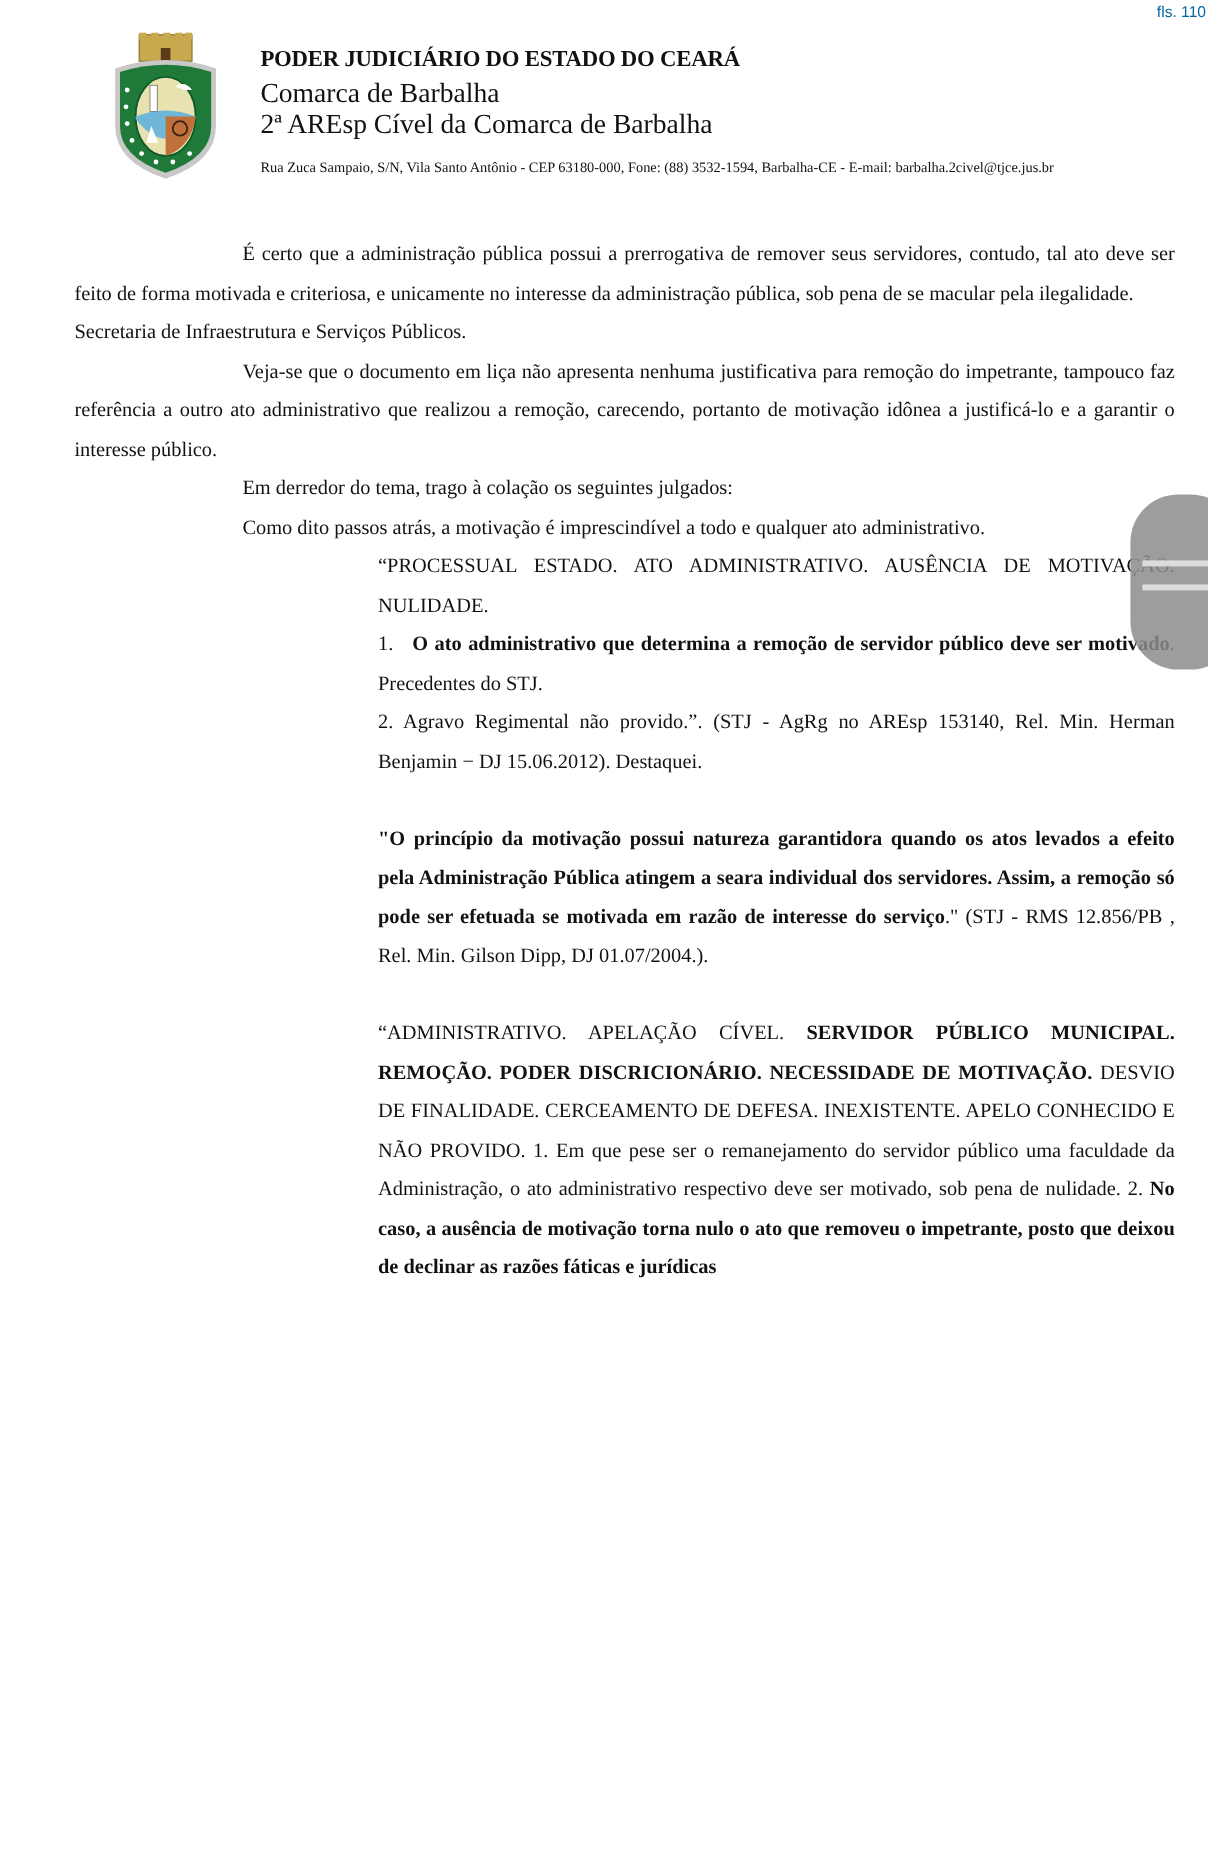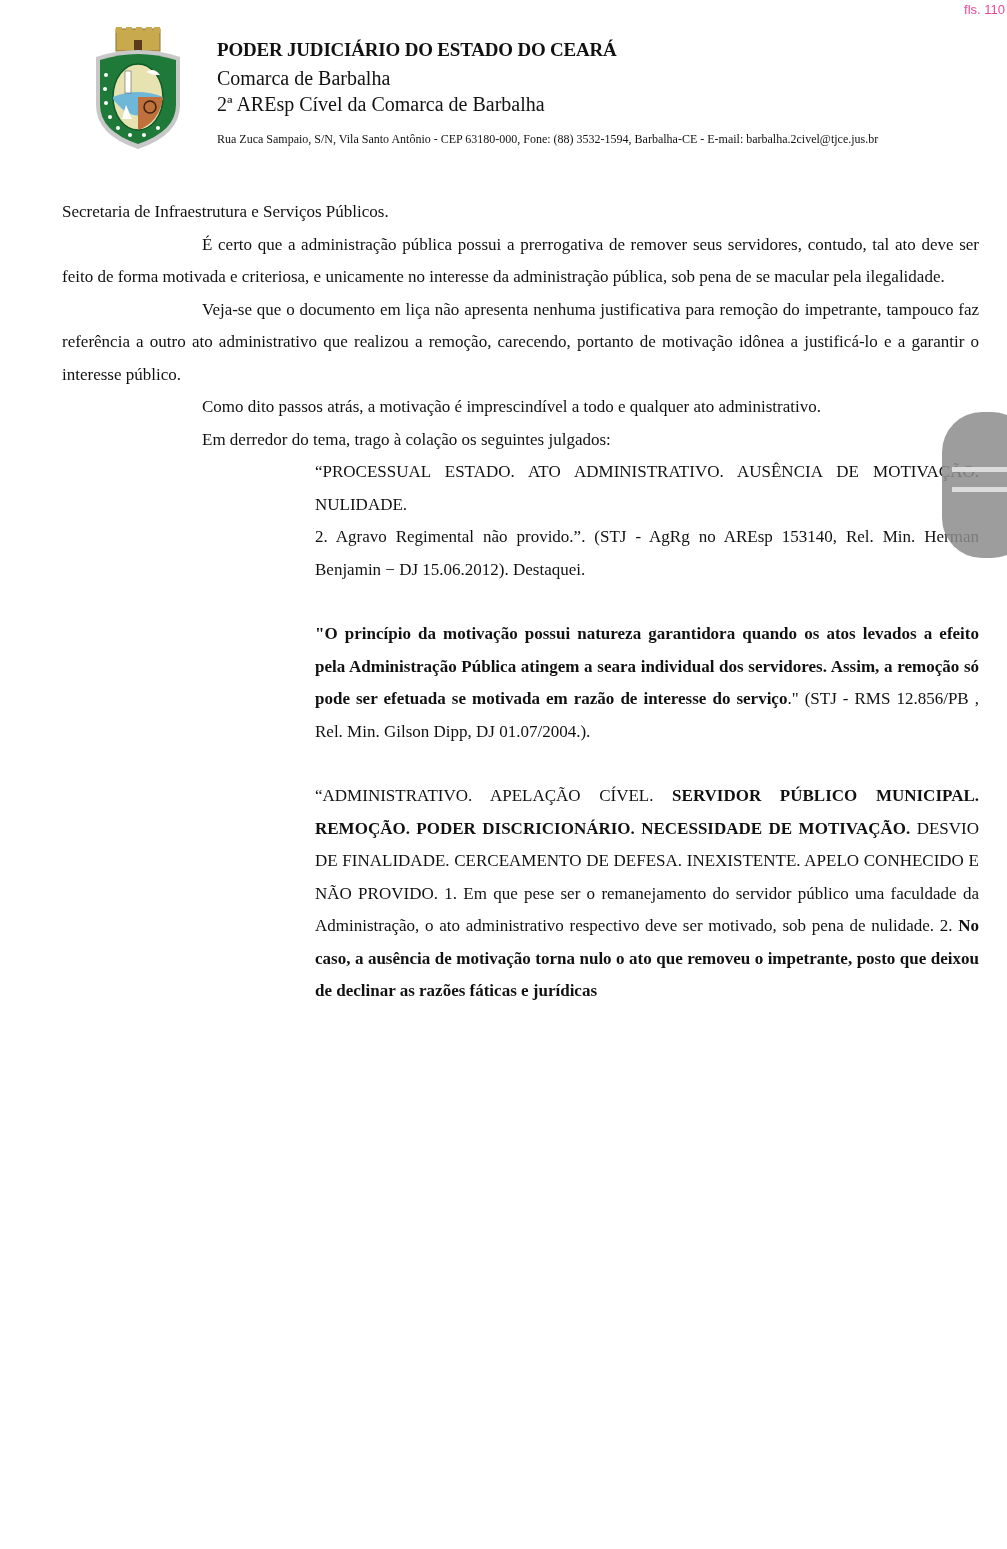--- a/index.html
+++ b/index.html
@@ -3,27 +3,27 @@
 <meta charset="utf-8">
 <style>
   html, body { margin: 0; padding: 0; background: #ffffff; }
   body {
     width: 1007px; height: 1549px; position: relative; overflow: hidden;
     font-family: "Liberation Serif", "DejaVu Serif", serif; color: #111;
   }
   .fls {
     position: absolute; top: 2px; right: 2px;
     font-family: "Liberation Sans", "DejaVu Sans", sans-serif;
-    font-size: 13px; color: #ec4899;
+    font-size: 13px; color: #0369a1;
   }
   .header { position: absolute; left: 88px; top: 27px; width: 900px; height: 150px; }
   .crest { position: absolute; left: 0; top: 0; width: 100px; height: 124px; }
   .hdr-text { position: absolute; left: 129px; top: 8px; }
   .hdr-title { font-weight: bold; font-size: 19px; line-height: 30px; letter-spacing: -0.2px; }
-  .hdr-line { font-size: 20px; line-height: 26px; }
+  .hdr-line { font-size: 23px; line-height: 26px; }
   .hdr-addr { font-size: 12px; line-height: 14px; margin-top: 15px; width: 740px; }
 
   .body-text {
     position: absolute; left: 62px; top: 196px; width: 917px;
     font-size: 17px; line-height: 32.5px; text-align: justify;
   }
   .p { margin: 0; }
   .indent { text-indent: 140px; }
   .quote { margin-left: 253px; line-height: 32.5px; }
   .gap { height: 32px; }
@@ -78,28 +78,29 @@
   </svg>
   <div class="hdr-text">
     <div class="hdr-title">PODER JUDICIÁRIO DO ESTADO DO CEARÁ</div>
     <div class="hdr-line">Comarca de Barbalha</div>
     <div class="hdr-line">2ª AREsp Cível da Comarca de Barbalha</div>
     <div class="hdr-addr">Rua Zuca Sampaio, S/N, Vila Santo Antônio - CEP 63180-000, Fone: (88) 3532-1594, Barbalha-CE - E-mail: barbalha.2civel@tjce.jus.br</div>
   </div>
 </div>
 
 <div class="body-text">
+  <p class="p indent">É certo que a administração pública possui a prerrogativa de remover seus servidores, contudo, tal ato deve ser feito de forma motivada e criteriosa, e unicamente no interesse da administração pública, sob pena de se macular pela ilegalidade.</p>
   <p class="p">Secretaria de Infraestrutura e Serviços Públicos.</p>
-  <p class="p indent">É certo que a administração pública possui a prerrogativa de remover seus servidores, contudo, tal ato deve ser feito de forma motivada e criteriosa, e unicamente no interesse da administração pública, sob pena de se macular pela ilegalidade.</p>
   <p class="p indent">Veja-se que o documento em liça não apresenta nenhuma justificativa para  remoção do impetrante, tampouco faz referência a outro ato administrativo que realizou a remoção, carecendo, portanto de motivação idônea a justificá-lo e a garantir o interesse público.</p>
+  <p class="p indent">Em derredor do tema, trago à colação os seguintes julgados:</p>
   <p class="p indent">Como dito passos atrás, a motivação é imprescindível a todo e qualquer ato administrativo.</p>
-  <p class="p indent">Em derredor do tema, trago à colação os seguintes julgados:</p>
 
   <div class="quote">
     <p class="p">“PROCESSUAL ESTADO. ATO ADMINISTRATIVO. AUSÊNCIA DE MOTIVAÇÃO. NULIDADE.</p>
+    <p class="p"><span>1.</span>&nbsp;&nbsp;&nbsp;<b>O ato administrativo que determina a remoção de servidor público deve ser motivado</b><span>. Precedentes do STJ.</span></p>
     <p class="p">2. Agravo Regimental não provido.”. (STJ - AgRg no AREsp 153140, Rel. Min. Herman Benjamin − DJ 15.06.2012). Destaquei.</p>
   </div>
   <div class="gap"></div>
   <div class="quote">
     <p class="p"><b>"O princípio da motivação possui natureza garantidora quando os atos levados a efeito pela Administração Pública atingem a seara individual dos servidores. Assim, a remoção só pode ser efetuada se motivada em razão de interesse do serviço</b><span>." (STJ - RMS 12.856/PB , Rel. Min. Gilson Dipp, DJ 01.07/2004.).</span></p>
   </div>
   <div class="gap"></div>
   <div class="quote">
     <p class="p"><span>“ADMINISTRATIVO. APELAÇÃO CÍVEL. </span><b>SERVIDOR PÚBLICO MUNICIPAL. REMOÇÃO. PODER DISCRICIONÁRIO. NECESSIDADE DE MOTIVAÇÃO.</b><span> DESVIO DE FINALIDADE. CERCEAMENTO DE DEFESA. INEXISTENTE. APELO CONHECIDO E NÃO PROVIDO. 1. Em que pese ser o remanejamento do servidor público uma faculdade da Administração, o ato administrativo respectivo deve ser motivado, sob pena de nulidade. 2. </span><b>No caso, a ausência de motivação torna nulo o ato que removeu o impetrante, posto que deixou de declinar as razões fáticas e jurídicas</b></p>
   </div>

